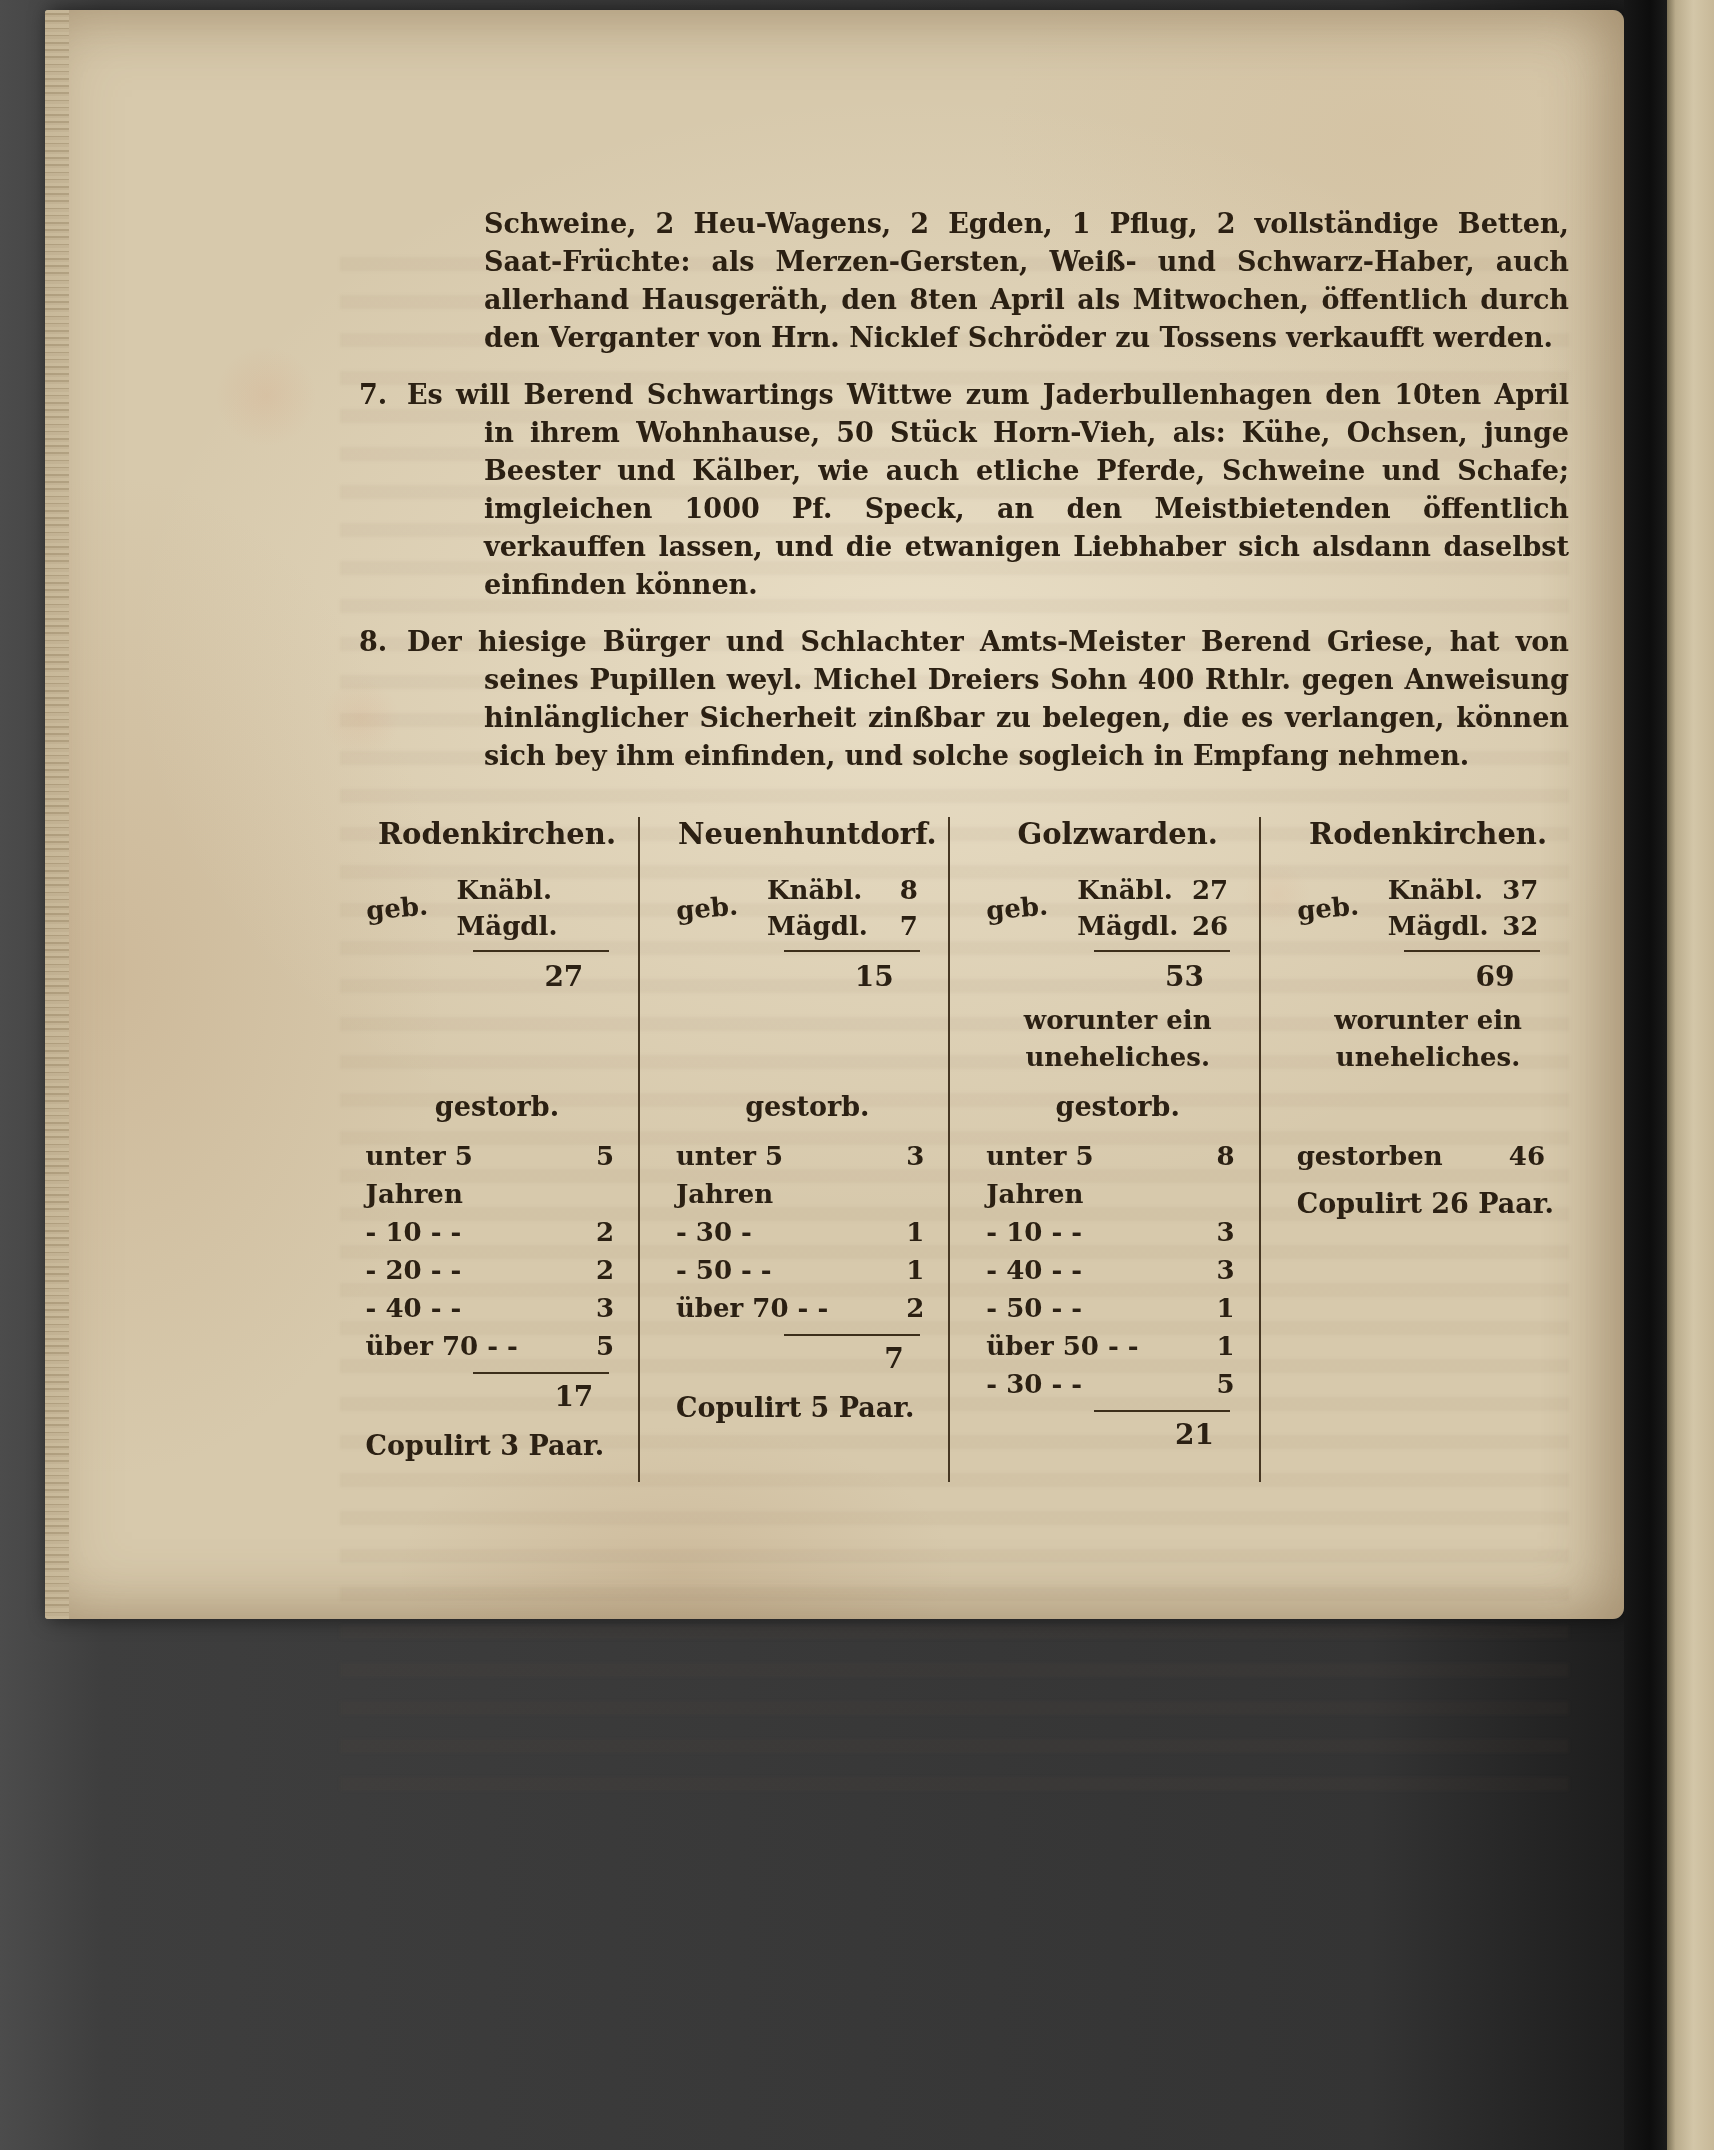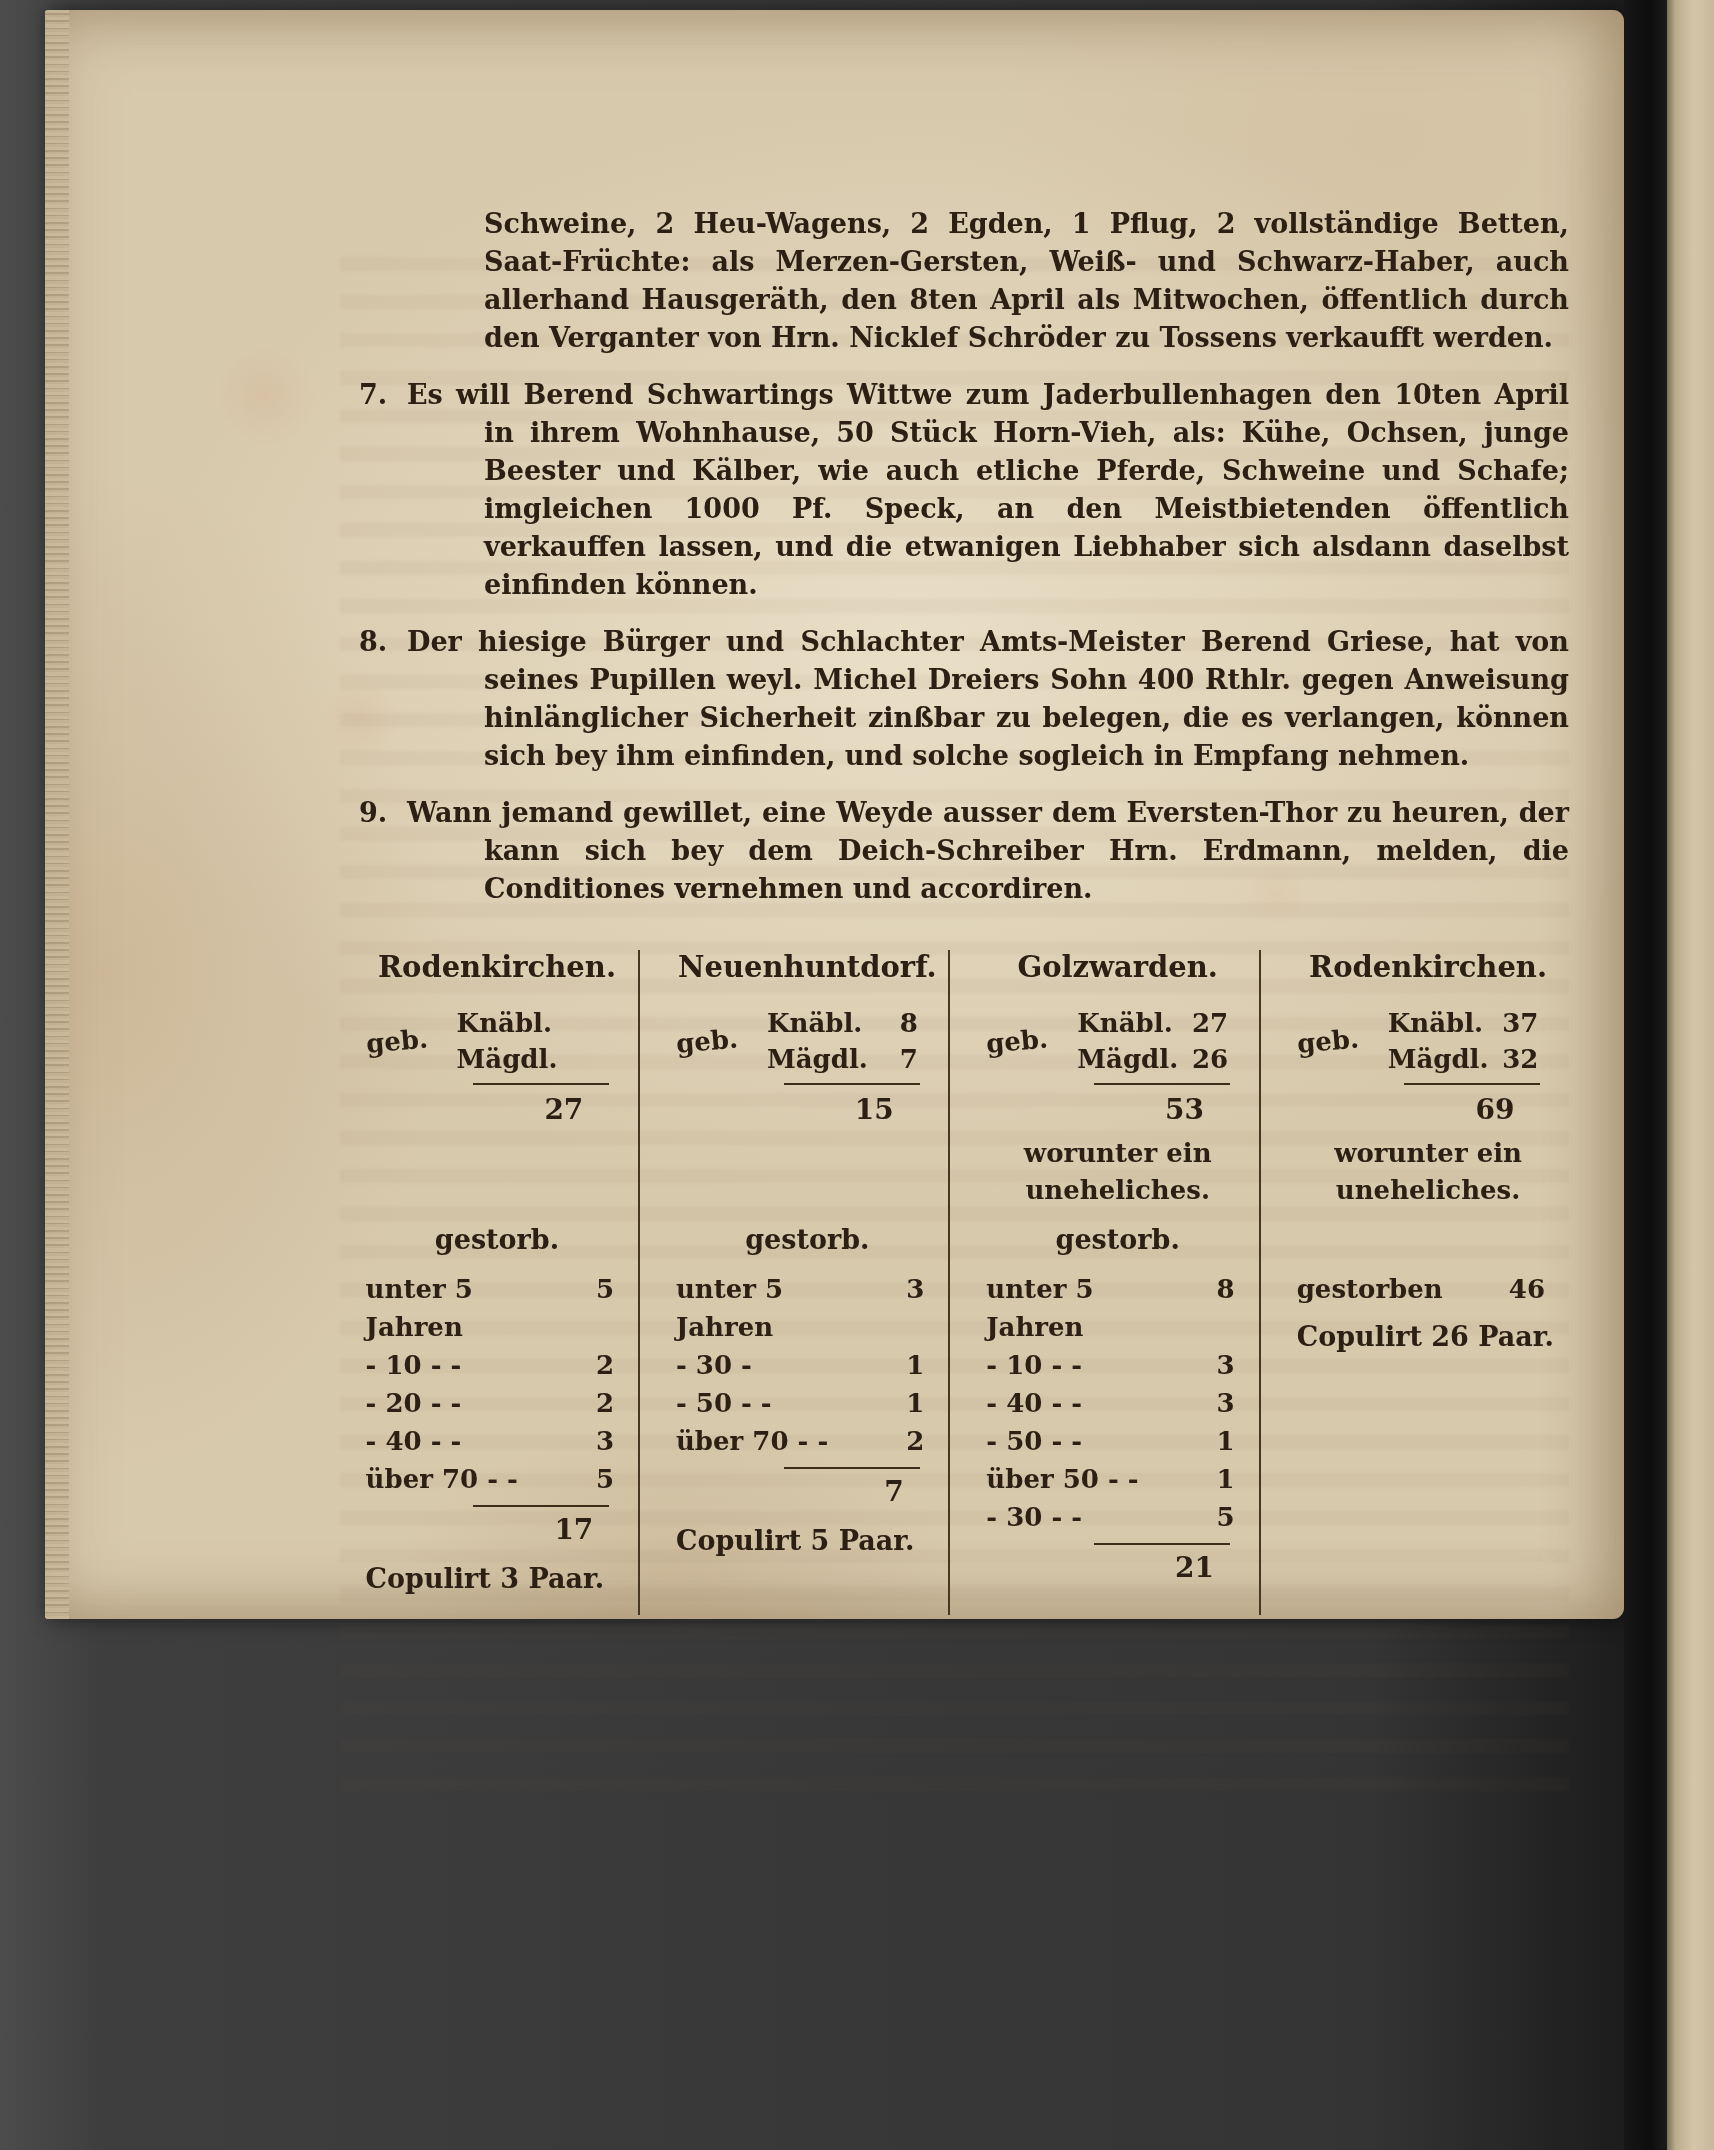--- a/index.html
+++ b/index.html
@@ -68,21 +68,20 @@
   <div class="bleed"></div>
 
   <div class="content">
 
     <p class="intro">Schweine, 2 Heu-Wagens, 2 Egden, 1 Pflug, 2 vollständige Betten, Saat-Früchte: als Merzen-Gersten, Weiß- und Schwarz-Haber, auch allerhand Hausgeräth, den 8ten April als Mitwochen, öffentlich durch den Verganter von Hrn. Nicklef Schröder zu Tossens verkaufft werden.</p>
 
     <p class="notice"><span class="num">7.</span><span>Es will Berend Schwartings Wittwe zum Jaderbullenhagen den 10ten April in ihrem Wohnhause, 50 Stück Horn-Vieh, als: Kühe, Ochsen, junge Beester und Kälber, wie auch etliche Pferde, Schweine und Schafe; imgleichen 1000 Pf. Speck, an den Meistbietenden öffentlich verkauffen lassen, und die etwanigen Liebhaber sich alsdann daselbst einfinden können.</span></p>
 
     <p class="notice"><span class="num">8.</span><span>Der hiesige Bürger und Schlachter Amts-Meister Berend Griese, hat von seines Pupillen weyl. Michel Dreiers Sohn 400 Rthlr. gegen Anweisung hinlänglicher Sicherheit zinßbar zu belegen, die es verlangen, können sich bey ihm einfinden, und solche sogleich in Empfang nehmen.</span></p>
 
-    <p class="notice"><span class="num">9.</span><span>Wann jemand gewillet, eine Weyde ausser dem Eversten-Thor zu heuren, der kann sich bey dem Deich-Schreiber Hrn. Erdmann, melden, die Conditiones vernehmen und accordiren.</span></p>
 
 
     <div class="stats">
 
       <div class="col">
         <div class="col-title">Rodenkirchen.</div>
         <div class="born-block">
           <span class="geb">geb.</span>
           <div class="born-rows">
             <div class="brow">

